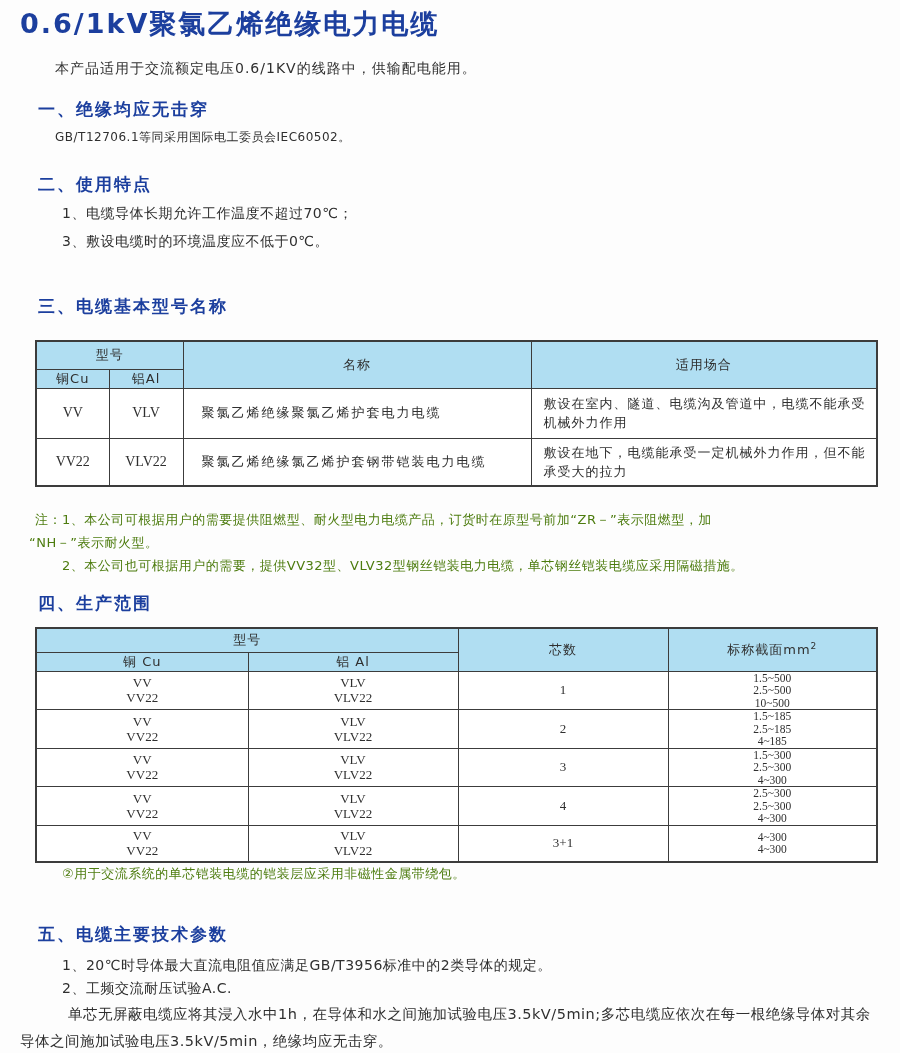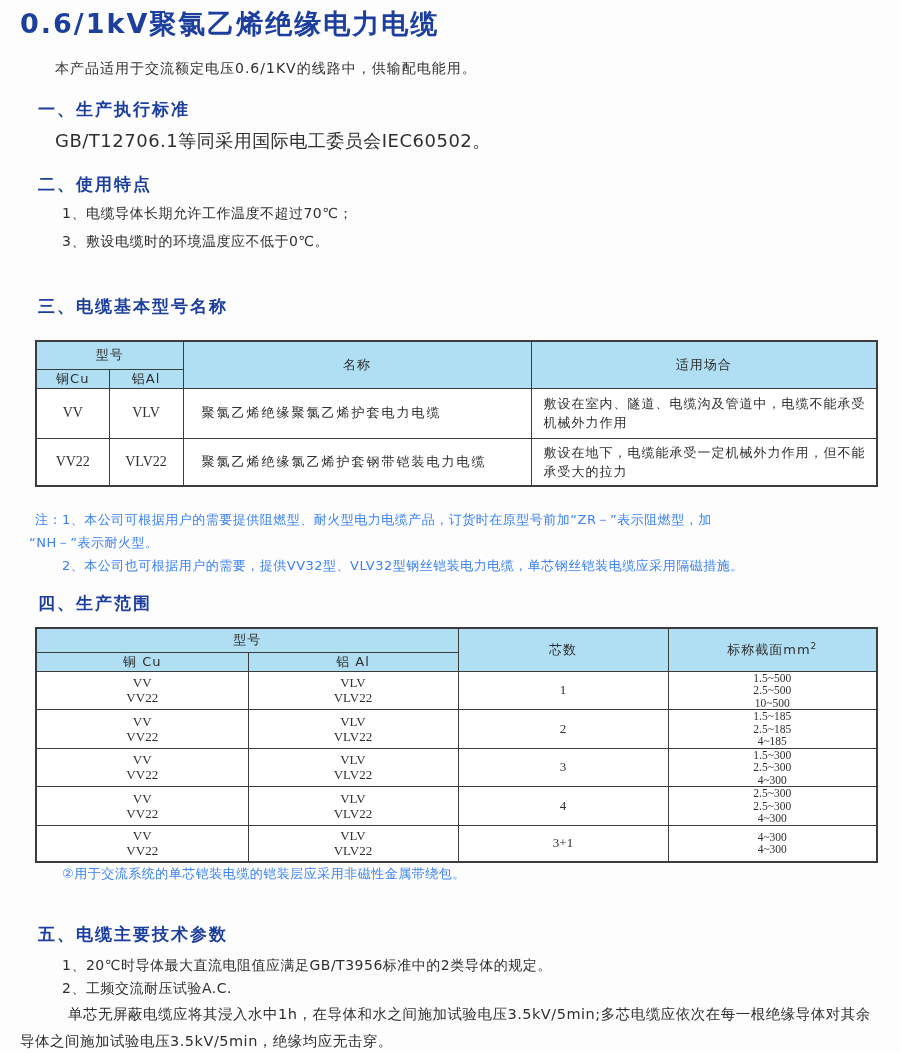--- a/index.html
+++ b/index.html
@@ -23,21 +23,21 @@
   }
   .intro { left:55px; top:60px; font-size:14px; letter-spacing:1px; }
 
   h2.sec {
     font-size:17px; font-weight:bold;
     letter-spacing:2px;
     color:var(--accent-blue,#1c3f9e);
     left:38px;
   }
   #sec1-h { top:98px; }
-  #sec1-body { left:55px; top:129px; font-size:18px; letter-spacing:0.5px; }
+  #sec1-body { left:55px; top:129px; font-size:12px; letter-spacing:0.5px; }
   #sec2-h { top:173px; }
   #sec2-items { left:62px; top:199px; font-size:14px; }
   #sec2-items .line { line-height:28px; letter-spacing:0.5px; }
   #sec3-h { top:295px; }
   #sec4-h { top:592px; }
   #sec5-h { top:923px; }
   #sec5-items { left:62px; top:954px; font-size:14px; }
   #sec5-items .line { line-height:23px; letter-spacing:0.5px; }
   #sec5-para {
     left:20px; top:1001px; width:864px;
@@ -70,37 +70,37 @@
 
   #table2 { left:35px; top:627px; width:841px; }
   #table2 thead tr:nth-child(1) th { height:24px; }
   #table2 thead tr:nth-child(2) th { height:15px; }
   #table2 tbody td { height:37px; }
   #table2 td.model { font-family:"Liberation Serif", serif; font-size:13px; line-height:15px; }
   #table2 td.cores { font-family:"Liberation Serif", serif; font-size:13px; }
   #table2 td.sections { font-family:"Liberation Serif", serif; font-size:11.5px; line-height:12.5px; }
   #table2 thead sup { font-size:9px; }
 
-  .notes { font-size:13px; letter-spacing:0.5px; color:#3b82f6; }
+  .notes { font-size:13px; letter-spacing:0.5px; color:#4d7c0f; }
   #notes1 { left:35px; top:508px; width:850px; }
   #notes1 .note-line { line-height:23px; white-space:nowrap; }
   #notes1 .idx1 { margin-left:-6px; }
   #notes1 .idx2 { margin-left:27px; }
   #notes2 { left:35px; top:862px; width:850px; }
   #notes2 .note-line { line-height:23px; }
   #notes2 .idx1 { margin-left:27px; }
 </style>
 </head>
 <body>
 
 <h1 class="abs doc-title">0.6/1kV聚氯乙烯绝缘电力电缆</h1>
 
 <p class="abs intro">本产品适用于交流额定电压0.6/1KV的线路中，供输配电能用。</p>
 
-<h2 class="abs sec" id="sec1-h">一、生产执行标准</h2>
+<h2 class="abs sec" id="sec1-h">一、绝缘均应无击穿</h2>
 <p class="abs" id="sec1-body">GB/T12706.1等同采用国际电工委员会IEC60502。</p>
 
 <h2 class="abs sec" id="sec2-h">二、使用特点</h2>
 <div class="abs" id="sec2-items">
     <div class="line idx0">1、电缆导体长期允许工作温度不超过70℃；</div>
     <div class="line idx2">3、敷设电缆时的环境温度应不低于0℃。</div>
   </div>
 
 <h2 class="abs sec" id="sec3-h">三、电缆基本型号名称</h2>
 

